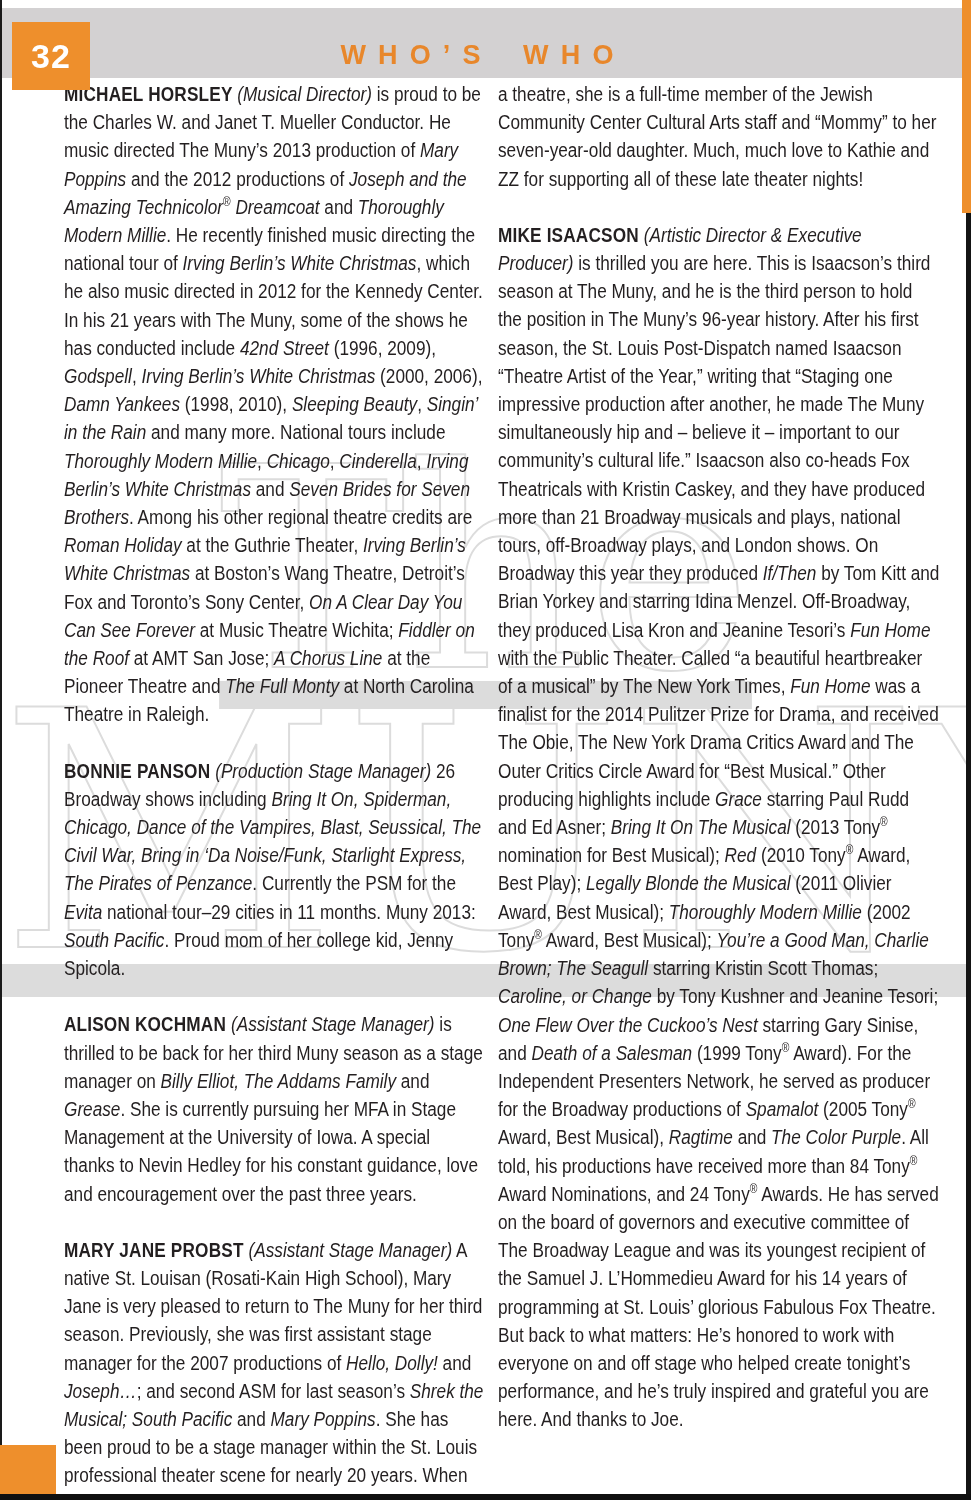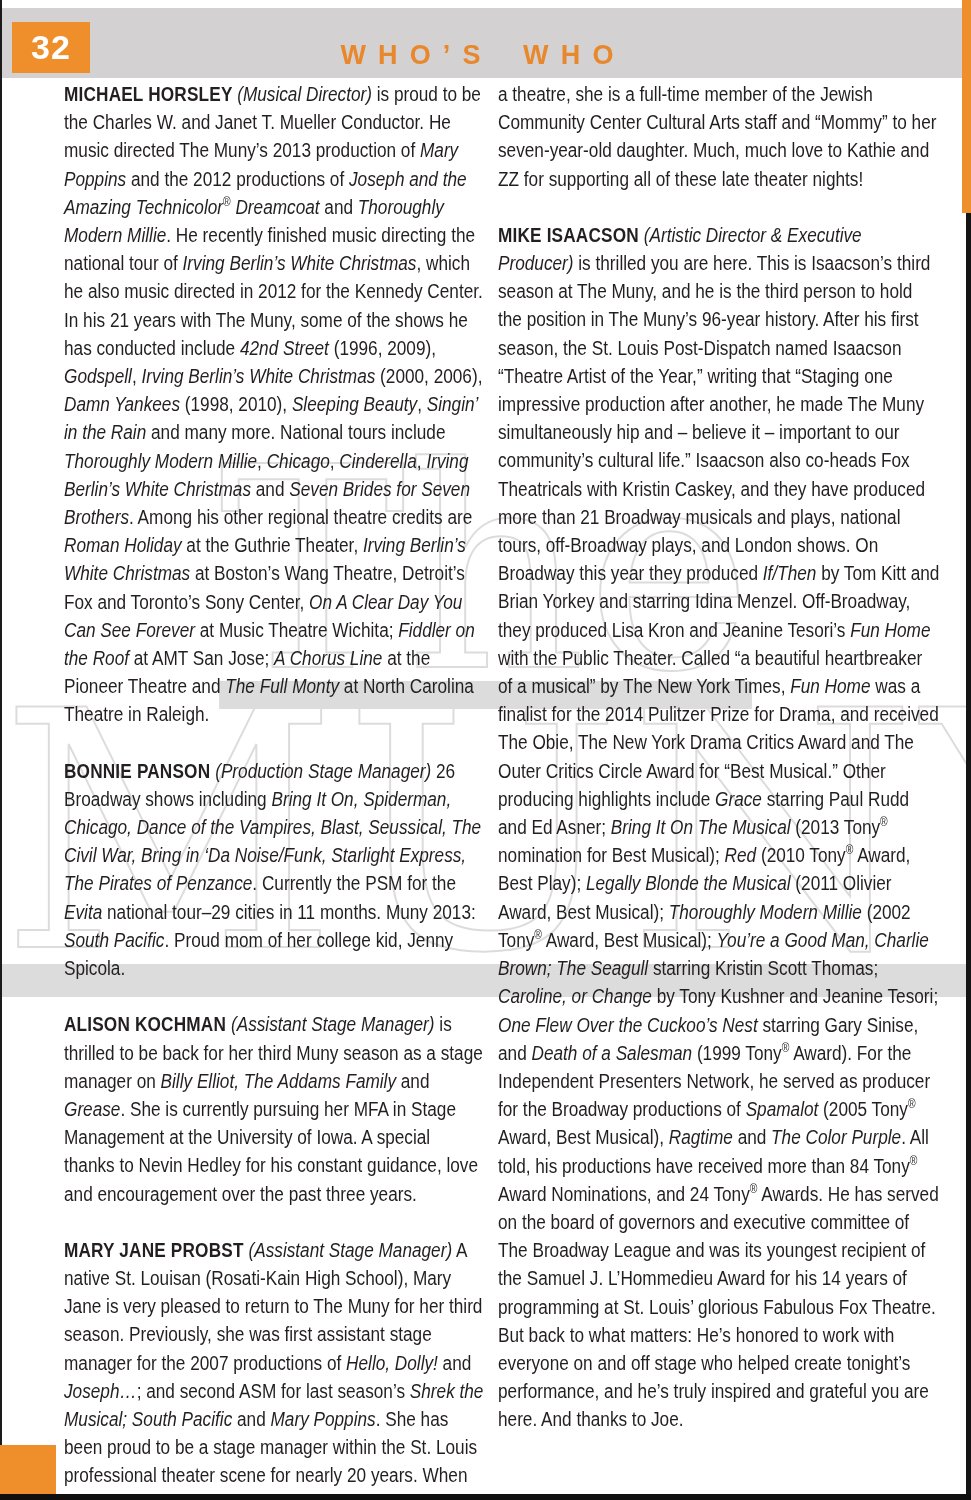--- a/index.html
+++ b/index.html
@@ -9,21 +9,21 @@
   }
   
   .edge-left{position:absolute;left:0;top:0;width:2px;height:1500px;background:#1a1a1a;z-index:4;}
   .edge-right{position:absolute;right:0;top:0;width:5px;height:1500px;background:#141414;z-index:4;}
   .edge-bottom{position:absolute;left:0;bottom:0;width:971px;height:6px;background:#101010;z-index:4;}
   
   .accent-top-right{position:absolute;right:0;top:0;width:9px;height:213px;background:#EE8F2C;z-index:6;}
   .accent-bottom-left{position:absolute;left:0;top:1445px;width:56px;height:49px;background:#EE8F2C;z-index:6;}
   
   .header-band{position:absolute;left:0;top:8px;width:966px;height:70px;background:#D3D1D2;z-index:3;}
-  .page-badge{position:absolute;left:12px;top:14px;width:78px;height:51px;background:#EE8F2C;
+  .page-badge{position:absolute;left:12px;top:14px;width:78px;height:68px;background:#EE8F2C;
     display:flex;align-items:center;justify-content:center;}
   .page-badge span{color:#ffffff;font-weight:bold;font-size:34px;letter-spacing:1px;}
   .header-title{position:absolute;left:0;top:0;width:100%;height:70px;line-height:72px;text-align:center;
     color:#E8872B;font-weight:bold;font-size:27px;letter-spacing:0.45em;word-spacing:0.40em;margin-top:11px;}
   
   .watermark{
     position:absolute;left:0;top:430px;width:971px;text-align:center;z-index:0;
     font-family:"DejaVu Serif","Liberation Serif",serif;
     color:transparent;-webkit-text-stroke:2px #DCDCDC;line-height:1;user-select:none;text-decoration:underline;
   }

